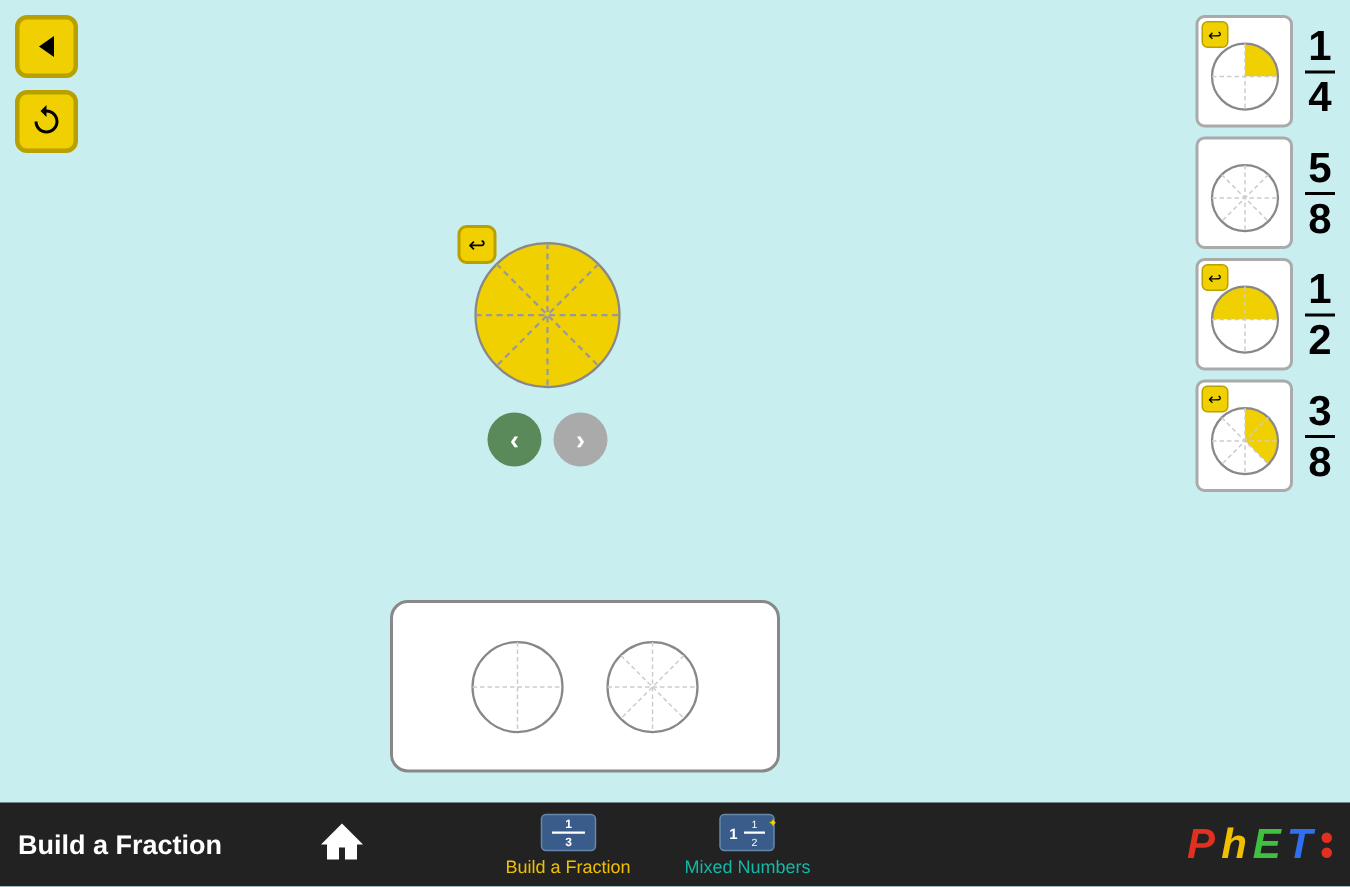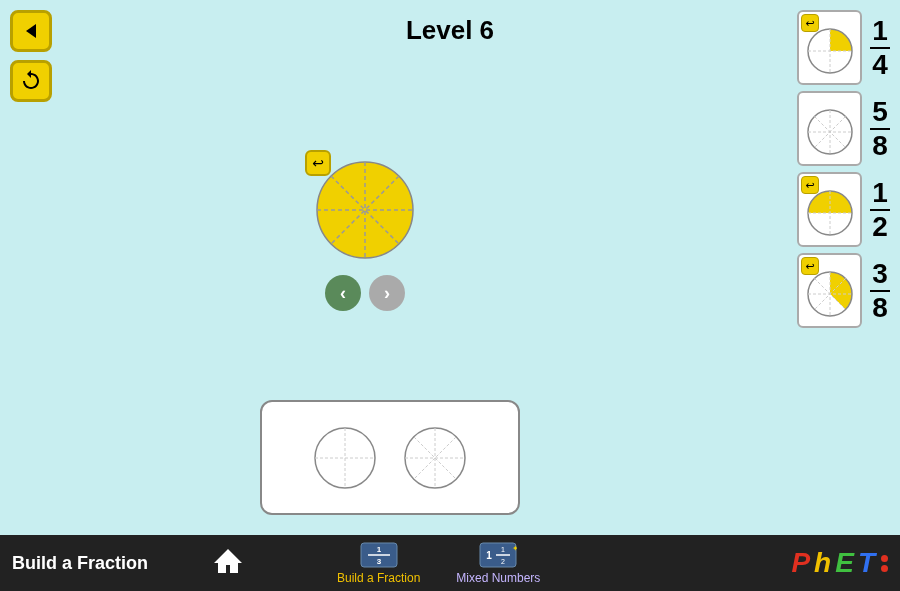--- a/index.html
+++ b/index.html
@@ -206,21 +206,21 @@
       display: flex;
       flex-direction: column;
       align-items: center;
       padding: 4px 18px;
       cursor: pointer;
       min-width: 90px;
     }
     .bottom-nav-item.active .nav-label { color: #f0c000; }
     .bottom-nav-item .nav-label {
       font-size: 12px;
-      color: #c4b5fd;
+      color: #14b8a6;
       margin-top: 2px;
     }
     .bottom-nav-icon {
       width: 38px;
       height: 28px;
       display: flex;
       align-items: center;
       justify-content: center;
     }
     
@@ -255,21 +255,20 @@
       width: 7px;
       height: 7px;
       border-radius: 50%;
     }
   </style>
 </head>
 <body>
 
 <div id="main">
 
-  <div id="level-title">Level 6</div>
 
   <div id="back-btn" class="top-btn">
     <svg width="22" height="22" viewBox="0 0 22 22">
       <polygon points="16,4 6,11 16,18" fill="#000"></polygon>
     </svg>
   </div>
 
   <div id="refresh-btn" class="top-btn">
     <svg width="24" height="24" viewBox="0 0 24 24">
       <path d="M12 4V1L8 5l4 4V6c3.31 0 6 2.69 6 6s-2.69 6-6 6-6-2.69-6-6H4c0 4.42 3.58 8 8 8s8-3.58 8-8-3.58-8-8-8z" fill="#000"></path>

